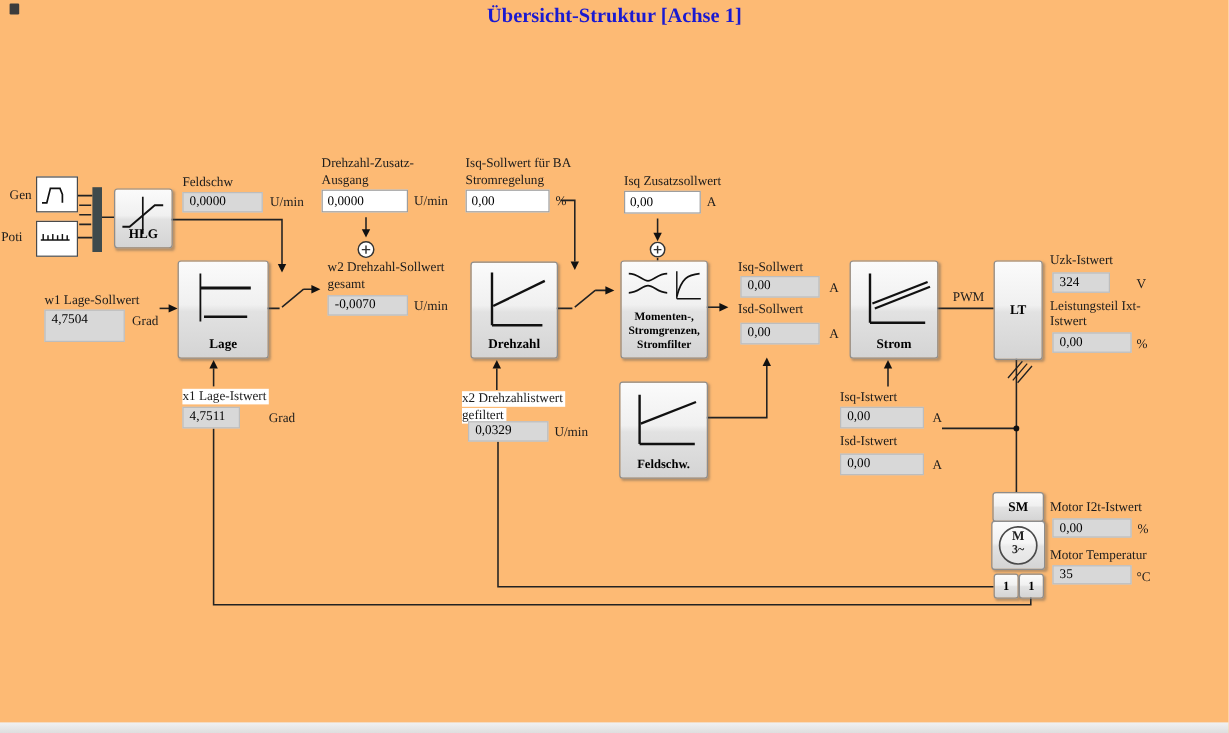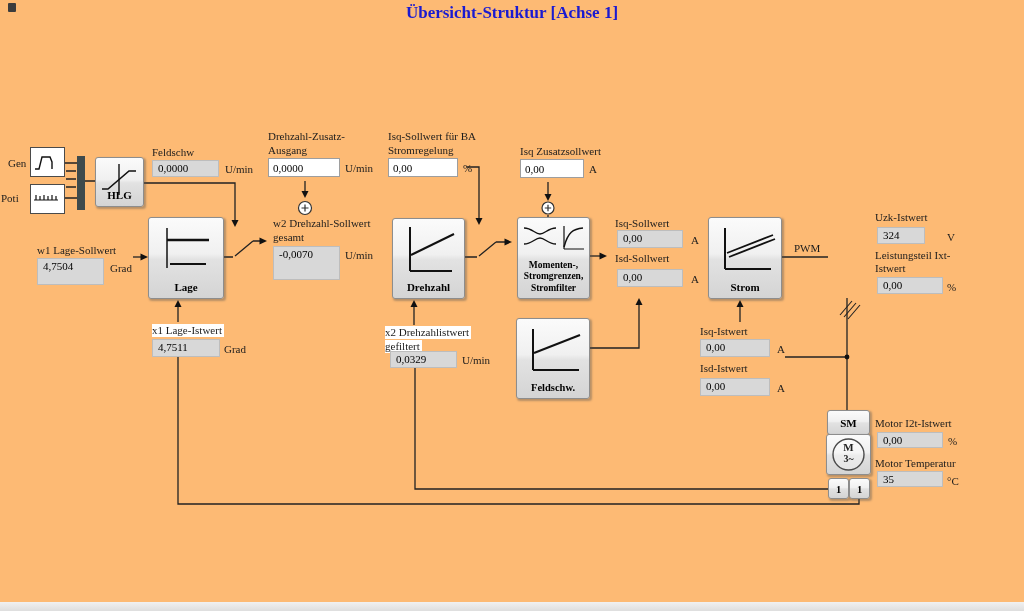--- a/index.html
+++ b/index.html
@@ -140,31 +140,31 @@
   <div class="block" style="left:148px;top:217px;width:74px;height:80px">
     <svg width="74" height="62" viewBox="0 0 74 62">
       <path d="M18,10 V50" stroke="#111" stroke-width="1.5" fill="none"></path>
       <path d="M18,22 H60" stroke="#111" stroke-width="2.4" fill="none"></path>
       <path d="M21,46 H57" stroke="#111" stroke-width="2" fill="none"></path>
     </svg>
     <div class="blabel">Lage</div>
   </div>
 
   <div class="lbl lblmask" style="left:152px;top:324px">x1 Lage-Istwert</div>
-  <div class="fld" style="left:152px;top:339px;width:68px;height:18px">4,7511</div>
+  <div class="fld" style="left:152px;top:339px;width:48px;height:18px">4,7511</div>
   <div class="unit" style="left:224px;top:343px">Grad</div>
 
   <div class="lbl" style="left:268px;top:130px">Drehzahl-Zusatz-</div>
   <div class="lbl" style="left:268px;top:144px">Ausgang</div>
   <input class="inp" style="left: 268px; top: 158px; width: 72px; height: 19px;" value="0,0000">
   <div class="unit" style="left:345px;top:162px">U/min</div>
 
   <div class="lbl" style="left:273px;top:217px">w2 Drehzahl-Sollwert</div>
   <div class="lbl" style="left:273px;top:231px">gesamt</div>
-  <div class="fld" style="left:273px;top:246px;width:67px;height:34px">-0,0070</div>
+  <div class="fld" style="left:273px;top:246px;width:67px;height:17px">-0,0070</div>
   <div class="unit" style="left:345px;top:249px">U/min</div>
 
   <div class="lbl" style="left:388px;top:130px">Isq-Sollwert für BA</div>
   <div class="lbl" style="left:388px;top:144px">Stromregelung</div>
   <input class="inp" style="left: 388px; top: 158px; width: 70px; height: 19px;" value="0,00">
   <div class="unit" style="left:463px;top:162px">%</div>
 
   <div class="block" style="left:392px;top:218px;width:71px;height:79px">
     <svg width="71" height="62" viewBox="0 0 71 62">
       <path d="M17,8 V52 M17,52 H59" stroke="#111" stroke-width="2" fill="none"></path>
@@ -215,20 +215,23 @@
   <div class="block" style="left:516px;top:318px;width:72px;height:79px">
     <svg width="72" height="58" viewBox="0 0 72 58">
       <path d="M16,10 V51 M16,51 H62" stroke="#111" stroke-width="2" fill="none"></path>
       <path d="M17,34 L63,16" stroke="#111" stroke-width="2" fill="none"></path>
     </svg>
     <div class="blabel" style="font-size:10.5px">Feldschw.</div>
   </div>
 
   <div class="lbl" style="left:794px;top:242px">PWM</div>
 
+  <div class="block" style="left:828px;top:217px;width:39px;height:81px">
+    <div class="blabel center">LT</div>
+  </div>
 
   <div class="lbl" style="left:875px;top:211px">Uzk-Istwert</div>
   <div class="fld" style="left:877px;top:227px;width:48px;height:17px">324</div>
   <div class="unit" style="left:947px;top:231px">V</div>
   <div class="lbl" style="left:875px;top:249px">Leistungsteil Ixt-</div>
   <div class="lbl" style="left:875px;top:262px">Istwert</div>
   <div class="fld" style="left:877px;top:277px;width:66px;height:17px">0,00</div>
   <div class="unit" style="left:947px;top:281px">%</div>
 
   <div class="lbl" style="left:700px;top:325px">Isq-Istwert</div>

